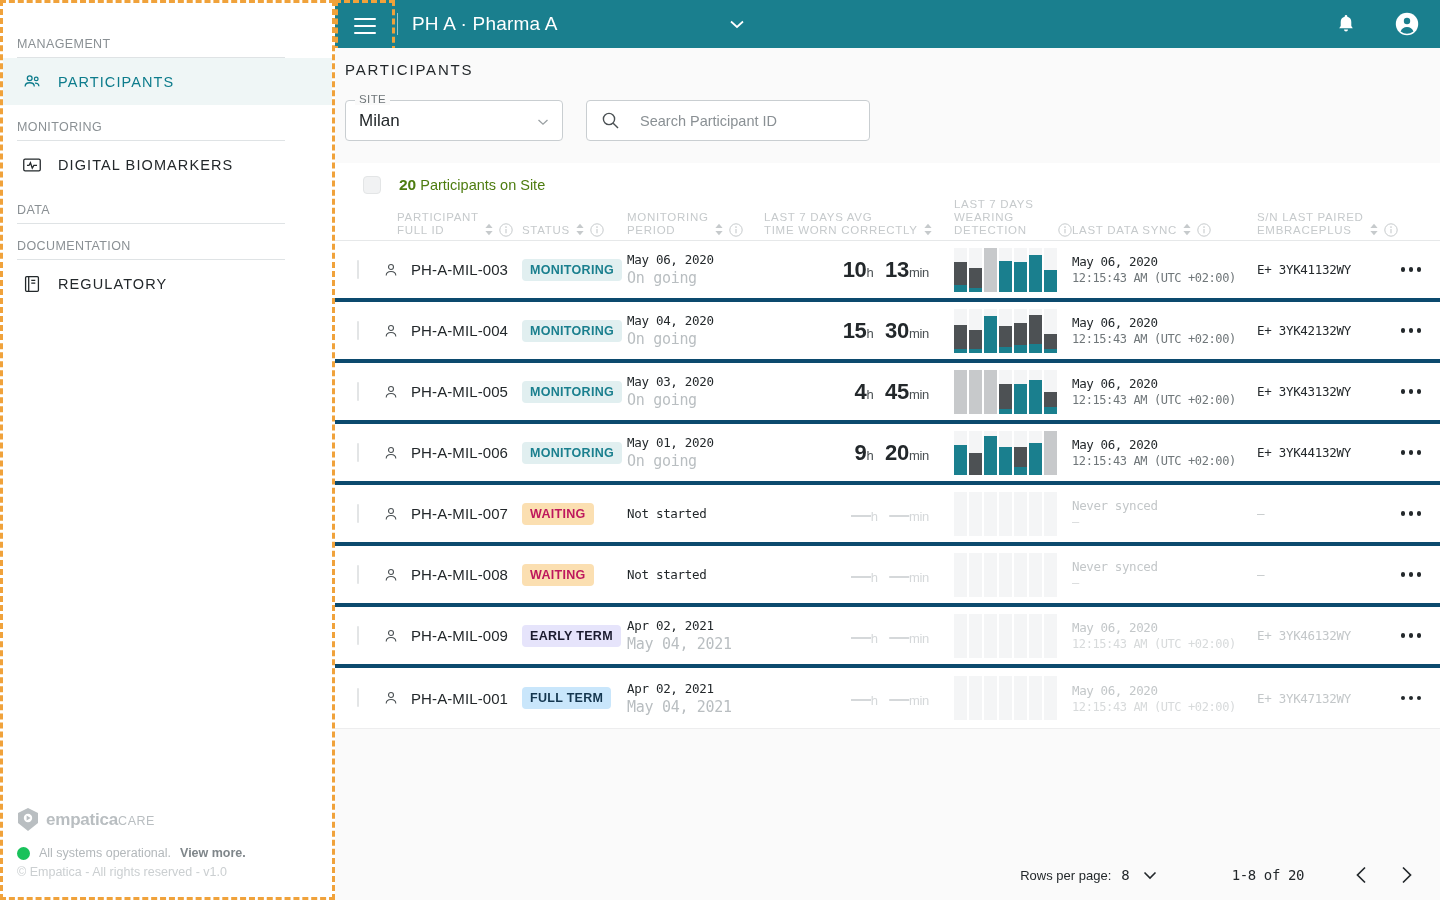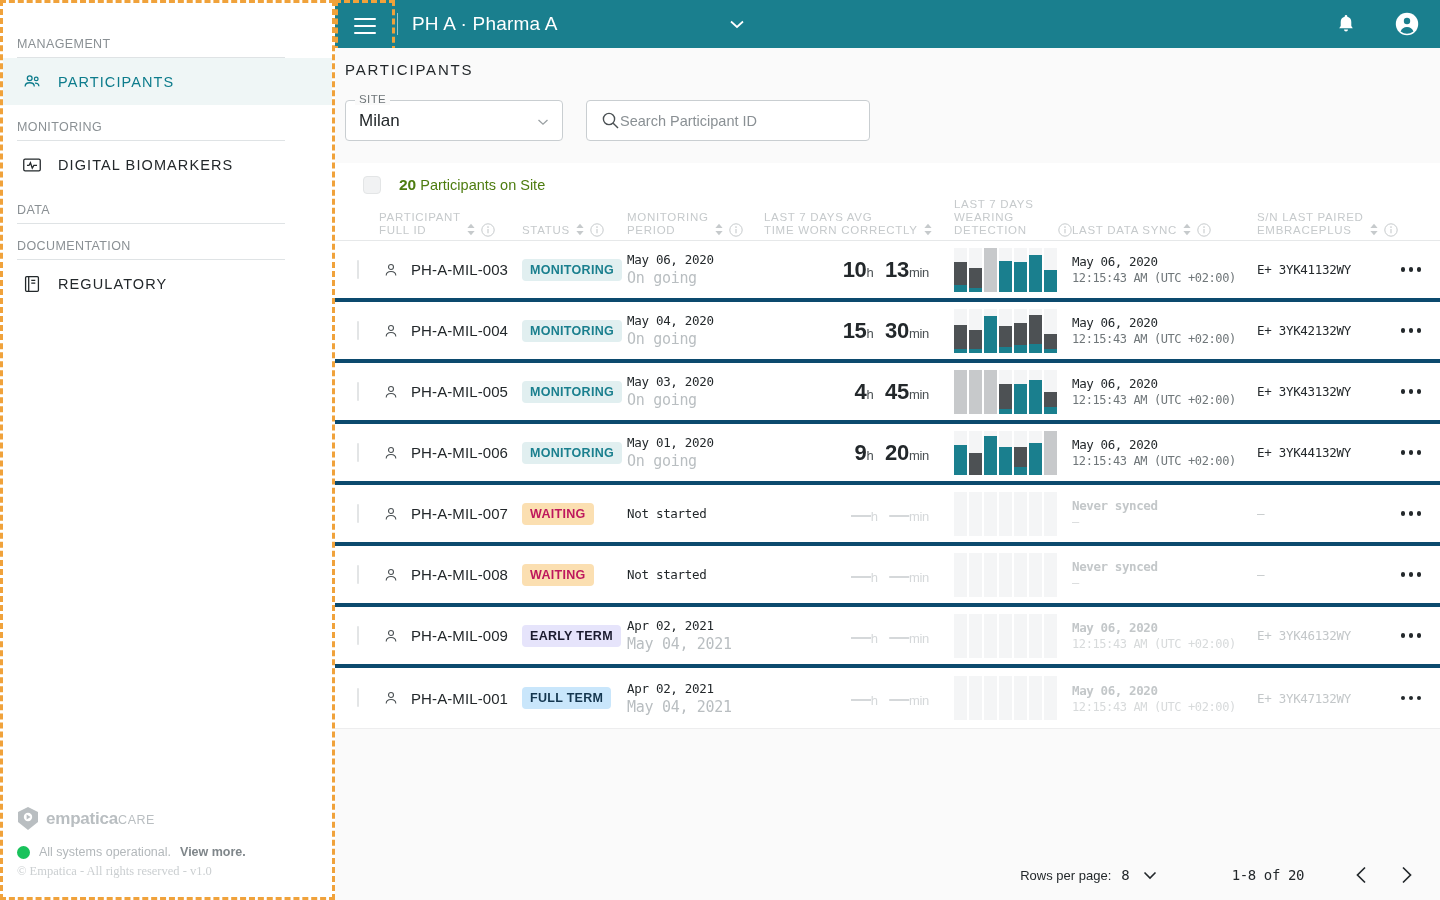--- a/index.html
+++ b/index.html
@@ -39,21 +39,21 @@
 
   .sidebar-footer { position: absolute; left: 0; bottom: 18px; width: 100%; padding-left: 14px; }
   .brand-row { display: flex; align-items: center; gap: 7px; margin-bottom: 14px; }
   .brand-text { font-size: 17px; color: #b9bec1; letter-spacing: -.2px; }
   .brand-text b { font-weight: 600; color: #b9bec1; }
   .brand-text span { font-size: 12.5px; letter-spacing: .5px; }
   .status-row { display: flex; align-items: center; gap: 9px; margin-bottom: 5px; }
   .status-dot { width: 13px; height: 13px; border-radius: 50%; background: #19c25b; }
   .status-text { font-size: 12.5px; color: #b3b8bb; }
   .status-link { font-size: 12.5px; color: #7f868a; font-weight: 600; cursor: pointer; }
-  .copyright { font-size: 12.5px; color: #cbcfd1; font-family: Liberation Serif, serif; }
+  .copyright { font-size: 12.5px; color: #cbcfd1; }
 
   
   .topbar {
     position: absolute; left: 335px; top: 0; width: 1105px; height: 48px;
     background: #1a7f8e; display: flex; align-items: center;
   }
   .hamburger-wrap {
     position: absolute; left: 335px; top: 0; width: 60px; height: 52px;
     background: #1a7f8e; border: 3px dashed #F0A23B;
     display: flex; align-items: center; justify-content: center; cursor: pointer;
@@ -82,21 +82,21 @@
     display: flex; align-items: center; padding: 0 13px; background: #fff; cursor: pointer;
   }
   .site-legend {
     position: absolute; top: -8px; left: 9px; background: #fafafa; padding: 0 4px;
     font-size: 11.5px; color: #6f7679; letter-spacing: .4px;
   }
   .site-value { font-size: 17px; color: #23282b; }
   .site-caret { position: absolute; right: 11px; top: 13px; color: #9aa0a3; }
   .search-box {
     width: 284px; height: 41px; border: 1px solid #c9ced1; border-radius: 4px;
-    background: #fff; display: flex; align-items: center; gap: 0; padding: 0 14px;
+    background: #fff; display: flex; align-items: center; gap: 20px; padding: 0 14px;
   }
   .search-input {
     border: 0; outline: 0; font-size: 14.5px; color: #23282b;
     font-family: "Liberation Sans", sans-serif; background: transparent; width: 220px;
   }
   .search-input::placeholder { color: #8a9094; }
 
   
   .table-wrap { margin-top: 22px; background: #ffffff; width: 1105px; }
   .select-all-row { display: flex; align-items: center; gap: 18px; height: 44px; padding-left: 28px; }
@@ -145,21 +145,21 @@
   .c-bars { width: 118px; flex: none; }
   .bars { display: flex; align-items: flex-end; gap: 2px; height: 44px; }
   .bar { width: 13px; height: 44px; background: #f4f5f6; position: relative; border-radius: 0; overflow: hidden; }
   .bar .seg-dark { position: absolute; left: 0; width: 100%; background: #4d5154; }
   .bar .seg-teal { position: absolute; left: 0; bottom: 0; width: 100%; background: #1a7f8e; }
   .bar.nodata { background: #c7c9cb; }
   .bar.blank { background: #f4f5f6; }
   .c-sync { width: 185px; flex: none; font-family: "DejaVu Sans Mono", monospace; }
   .sync-main { font-size: 12.5px; color: #23282b; letter-spacing: -.4px; }
   .sync-sub { font-size: 12px; color: #6f7679; letter-spacing: -.4px; margin-top: 2px; }
-  .sync-main.dim { color: #c3c7c9; font-weight: bold; }
+  .sync-main.dim { color: #c3c7c9; }
   .sync-sub.dim { color: #d7dadb; }
   .c-sn { flex: 1; font-family: "DejaVu Sans Mono", monospace; font-size: 12.5px; color: #23282b; letter-spacing: -.3px; }
   .c-sn.dim { color: #c3c7c9; }
   .c-more { width: 58px; flex: none; display: flex; justify-content: center; cursor: pointer; }
   .dots { display: flex; gap: 3.5px; }
   .dots i { width: 4.5px; height: 4.5px; border-radius: 50%; background: #23282b; display: block; }
 
   
   .pagination {
     position: absolute; right: 12px; bottom: 8px;
@@ -304,21 +304,21 @@
       </div>
     </div>
 
     <div class="table-wrap">
       <div class="select-all-row">
         <span class="chk"></span>
         <span class="select-all-text"><b>20</b><span> Participants on Site</span></span>
       </div>
 
       <div class="thead" id="thead">
-          <div class="th" style="width: 187px; flex: 0 0 auto; padding-left: 44px;">
+          <div class="th" style="width: 187px; flex: 0 0 auto; padding-left: 62px;">
             <span class="th-lines">
               <span>PARTICIPANT</span>
               <span>FULL ID</span>
             </span>
             <span class="sort-ico">
               <svg width="10" height="13" viewBox="0 0 10 13">
                 <path d="M5 0.8 L8.6 5 H1.4 Z" fill="#c6cacc"></path>
                 <path d="M5 12.2 L1.4 8 H8.6 Z" fill="#c6cacc"></path>
               </svg>
             </span>

